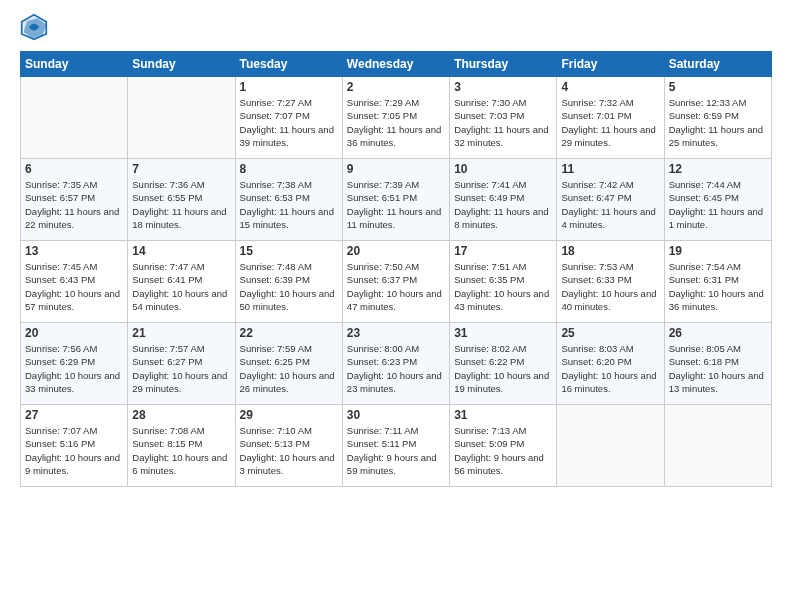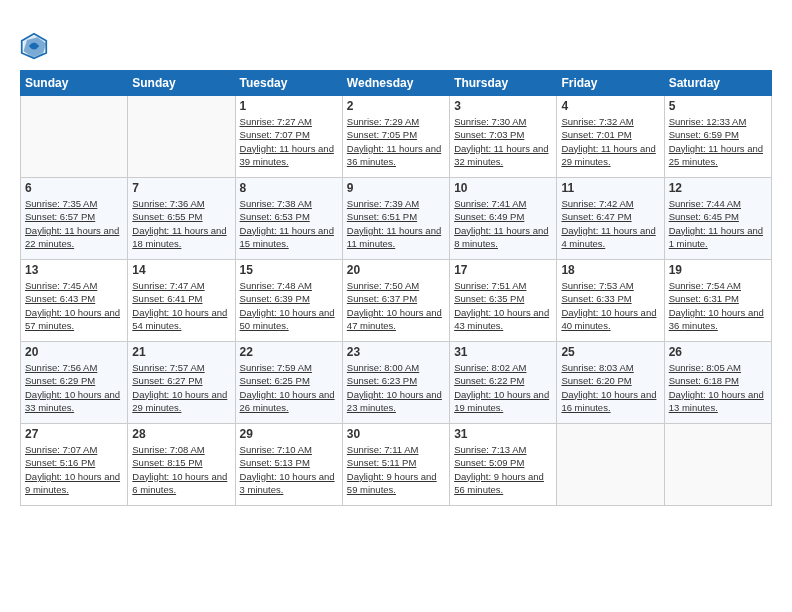--- a/index.html
+++ b/index.html
@@ -6,21 +6,21 @@
     body {
       font-family: Arial, sans-serif;
       background: #fff;
       width: 792px;
       height: 612px;
       overflow: hidden;
     }
     .page {
       width: 792px;
       min-height: 612px;
-      padding: 32px 20px 10px 20px;
+      padding: 13px 20px 10px 20px;
     }
     .header {
       display: flex;
       justify-content: space-between;
       align-items: flex-start;
       margin-bottom: 10px;
     }
     .logo {
       display: flex;
       align-items: center;
@@ -77,21 +77,20 @@
     }
     .day-num {
       font-size: 12px;
       font-weight: bold;
       margin-bottom: 2px;
     }
     .day-info {
       font-size: 9.5px;
       line-height: 1.4;
       color: #333;
-      text-decoration: underline;
     }
     tr:nth-child(even) td:not(.empty) {
       background: #f5f8fc;
     }
     tr:nth-child(odd) td:not(.empty) {
       background: #fff;
     }
   </style>
 </head>
 <body>

